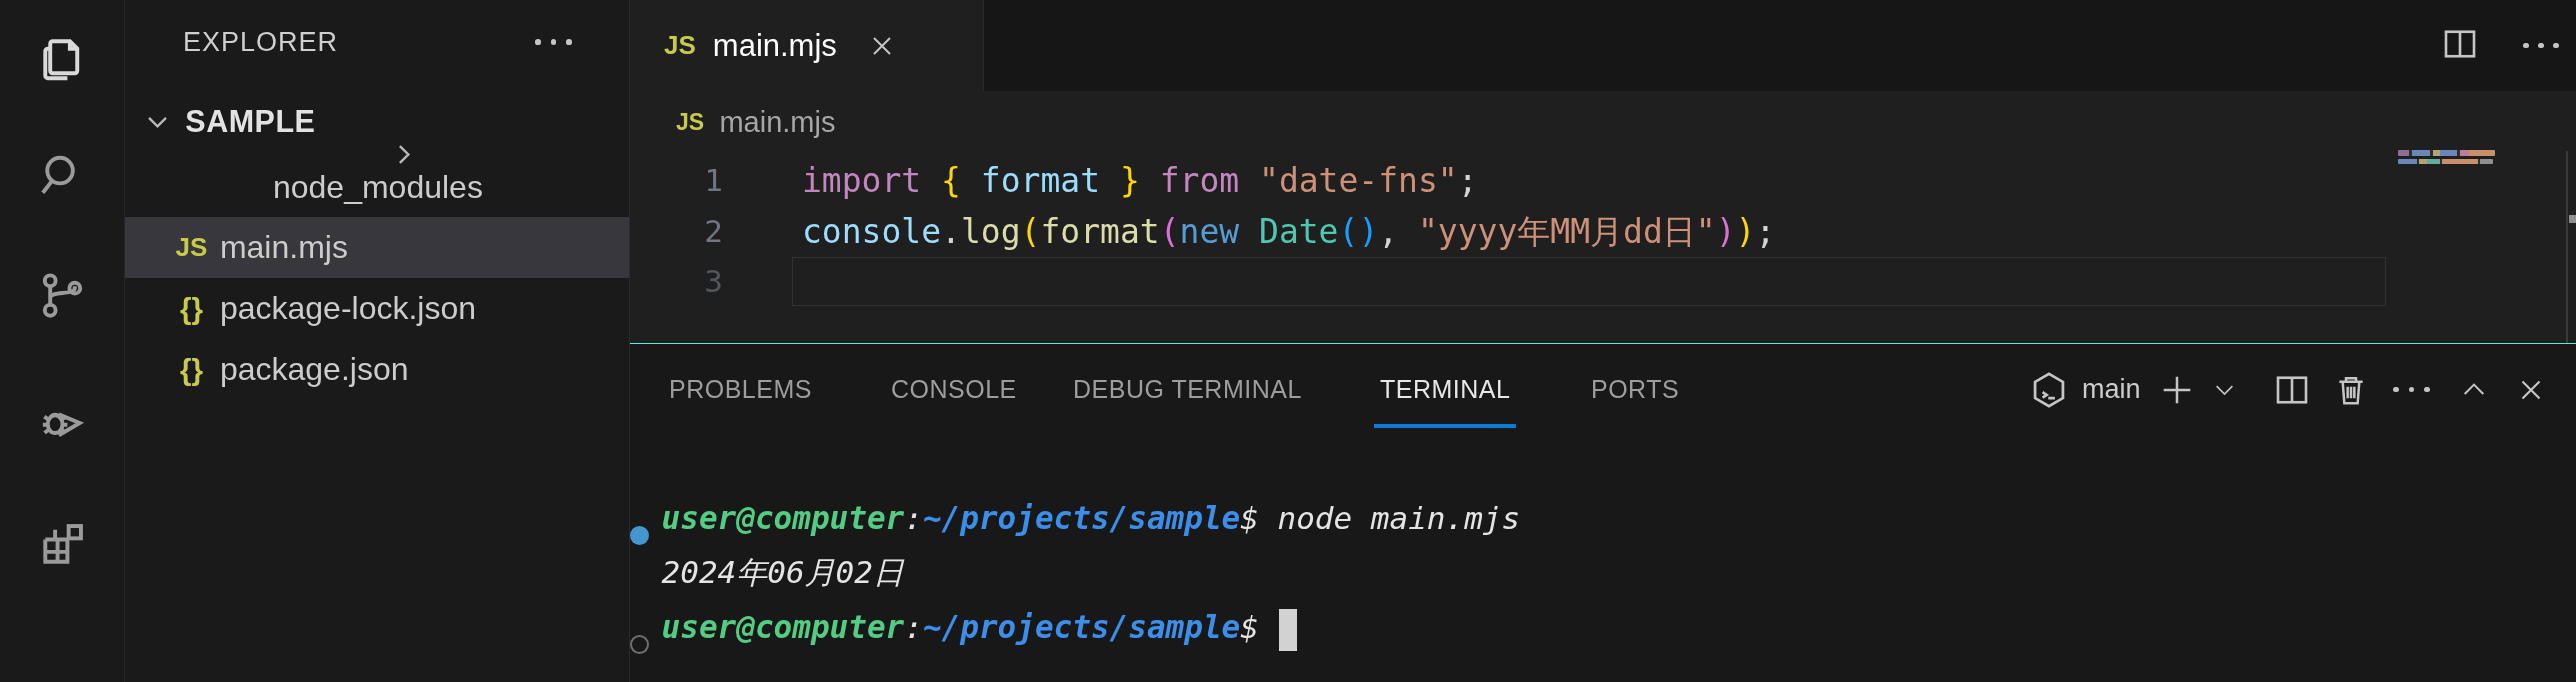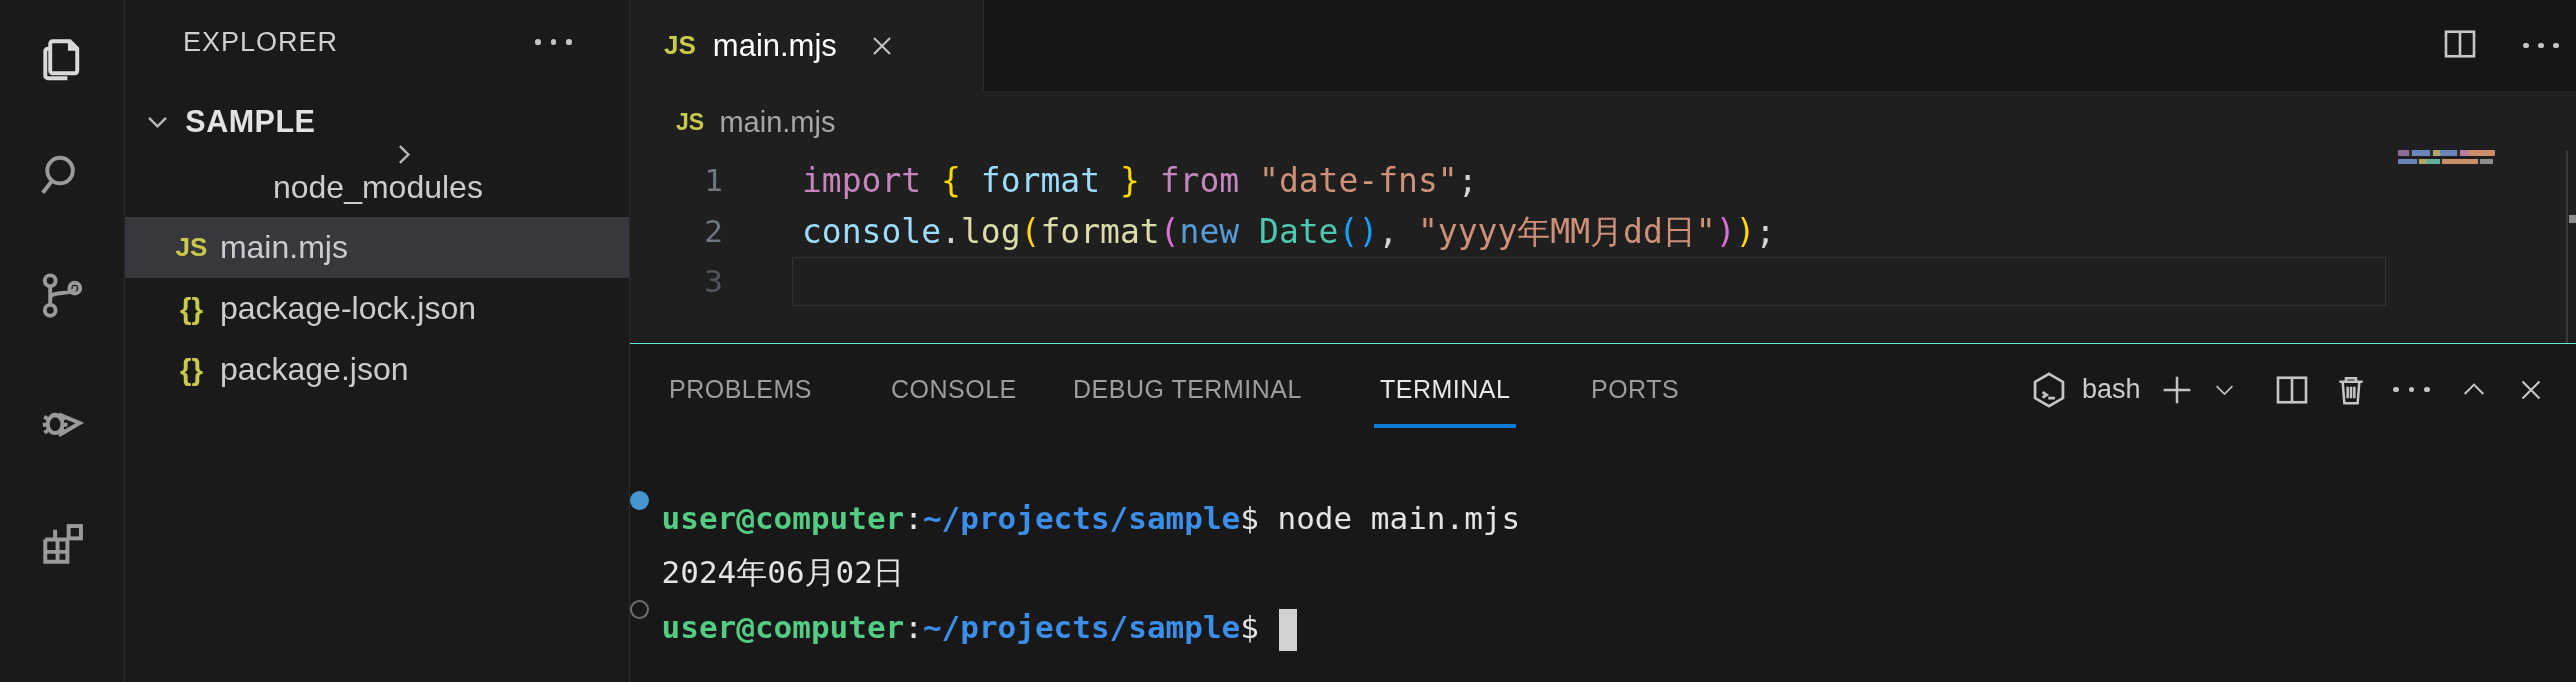--- a/index.html
+++ b/index.html
@@ -66,21 +66,21 @@
   .panel-tab.active{color:#e7e7e7;}
   .panel-tab.active::after{content:"";position:absolute;left:-5.7px;right:-5.7px;top:80px;height:3.8px;background:#0c7bd8;}
   .panel-toolbar{position:absolute;right:19px;top:0;height:91px;display:flex;align-items:center;}
   .pt-item{display:flex;align-items:center;justify-content:center;height:57px;}
   .shell-label{font-size:27px;color:#cccccc;margin-left:11.4px;}
   .ticon{stroke:#c5c5c5;fill:none;stroke-width:1.5;}
 
   
   .terminal{position:absolute;left:-12.4px;top:147px;width:1958px;}
   .t-line{position:absolute;left:0;width:1958px;height:54px;line-height:54px;white-space:pre;
-          font-family:"DejaVu Sans Mono",monospace;font-size:31px;color:#e4e4e4;display:flex;align-items:flex-start;}
+          font-family:"DejaVu Sans Mono",monospace;font-size:31px;color:#e4e4e4;display:flex;align-items:flex-end;font-style:italic;}
   .t-deco{width:44px;display:flex;align-items:center;justify-content:center;flex:0 0 44px;}
   .deco-filled{width:19px;height:19px;border-radius:50%;background:#4596cf;}
   .deco-open{width:15.3px;height:15.3px;border-radius:50%;border:2.9px solid #6f6f6f;}
   .seg-u{color:#53cc84;font-weight:bold;}
   .seg-d{color:#3b8eea;font-weight:bold;}
   .seg-p{color:#e4e4e4;}
   .seg-c{color:#e4e4e4;}
   .seg-o{color:#e4e4e4;}
   .t-cursor{display:inline-block;width:18px;height:42px;background:#d2d2d2;vertical-align:middle;margin-left:1.9px;}
 
@@ -240,21 +240,21 @@
           <div class="panel-tab active" style="left: 750px;">TERMINAL</div>
           <div class="panel-tab" style="left: 961px;">PORTS</div>
         </div>
 
       <div class="panel-toolbar">
         <div class="pt-item" style="margin-right:9.5px;">
           <svg class="ticon" width="44" height="44" viewBox="0 0 24 24">
             <path d="M12 3.2 19.6 7.6v8.8L12 20.8 4.4 16.4V7.6z"></path>
             <path d="M8.5 13.2l2.2 1.5-2.2 1.5 M11.6 16.4h3.6"></path>
           </svg>
-          <span class="shell-label">bash</span>
+          <span class="shell-label">main</span>
         </div>
         <div class="pt-item" style="width:53px;">
           <svg class="ticon" width="40" height="40" viewBox="0 0 24 24">
               <path d="M12 4v16M4 12h16"></path>
             </svg>
         </div>
         <div class="pt-item" style="width:42px;margin-right:17px;">
           <svg class="ticon" width="27" height="27" viewBox="0 0 24 24">
               <path d="M5 9l7 7 7-7"></path>
             </svg>

